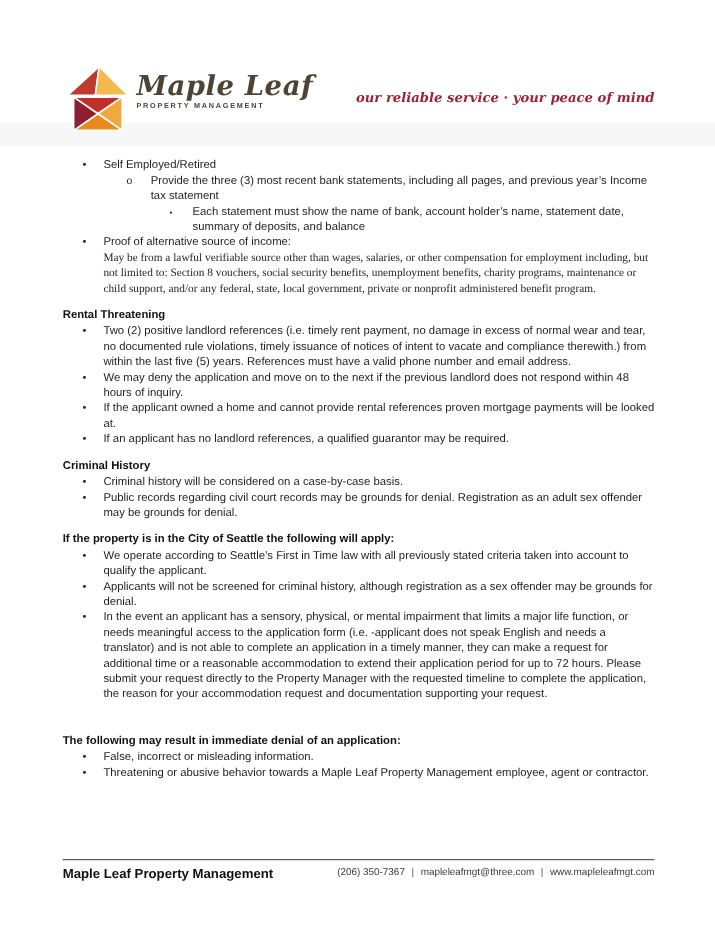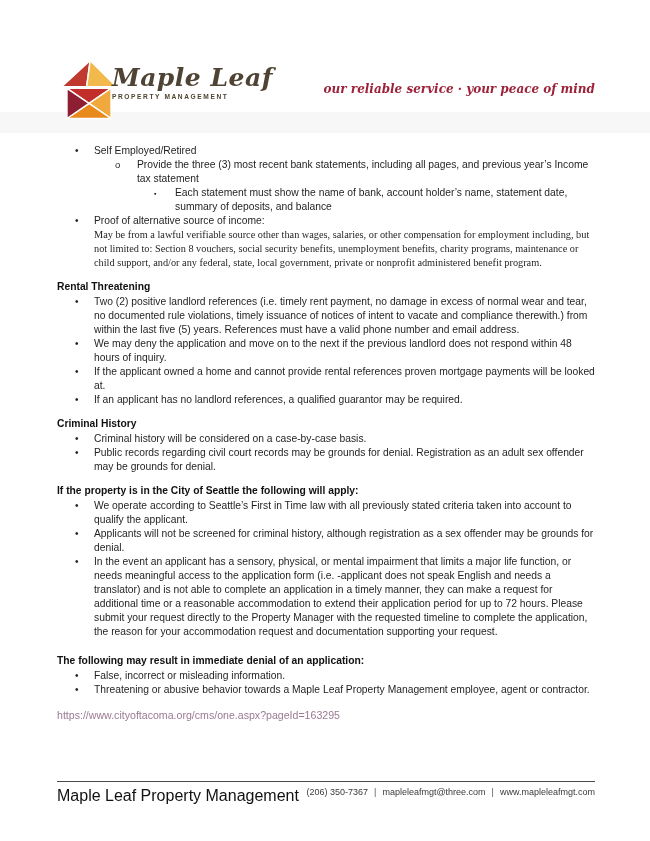--- a/index.html
+++ b/index.html
@@ -14,21 +14,21 @@
   .page{position:absolute;inset:0;background:#ffffff;}
 
   
   .letterhead{position:absolute;top:0;left:0;right:0;height:140px;}
   .header-band{
     position:absolute;top:112px;left:0;right:0;height:21px;
     background:#f7f7f8;
   }
   .logo-wrap{position:absolute;top:58px;left:60px;width:58px;height:63px;}
   .logo-wrap svg{width:100%;height:100%;display:block;}
-  .brand{position:absolute;top:64px;left:112px;width:140px;}
+  .brand{position:absolute;top:64px;left:124px;width:140px;}
   .brand-name{
     font-family:"DejaVu Serif", serif;
     font-style:italic;font-weight:bold;
     font-size:25px;line-height:28px;
     color:#4f4434;letter-spacing:.5px;white-space:nowrap;
   }
   .brand-sub{
     font-size:6.6px;letter-spacing:1.6px;font-weight:bold;
     color:#4f4434;margin-top:1px;white-space:nowrap;
   }
@@ -47,35 +47,35 @@
   .li{position:relative;margin:0;}
   .li .marker{position:absolute;top:0;}
   .lvl1{padding-left:37px;}
   .lvl1 .marker{left:18px;font-size:10px;}
   .lvl2{padding-left:80px;}
   .lvl2 .marker{left:58px;font-size:9.5px;}
   .lvl3{padding-left:118px;}
   .lvl3 .marker{left:97px;font-size:7px;top:1px;}
   .continuation{padding-left:37px;font-family:Liberation Serif, serif;}
   .section{margin-top:10px;}
-  #sections > .section:last-child{margin-top:15px;}
+  #sections > .section:last-child{margin-top:28px;}
   .section-heading{font-weight:bold;color:#111;margin:0 0 1px 0;}
   .doc-link{
     display:inline-block;margin-top:11px;
     color:#9a7a92;text-decoration:none;font-size:10.6px;
   }
 
   
   .footer{
     position:absolute;left:57px;right:55px;top:781px;
     border-top:1.5px solid #4a4a4a;
     padding-top:5px;
     display:flex;justify-content:space-between;align-items:flex-start;
   }
-  .footer-company{font-weight:normal;font-size:16px;color:#111;}
+  .footer-company{font-weight:bold;font-size:12px;color:#111;}
   .footer-contact{font-size:9px;color:#3a3a3a;white-space:nowrap;}
   .footer-contact .sep{margin:0 6px;color:#555;}
 </style>
 </head>
 <body>
 
 <div class="page">
 
   <header class="letterhead">
     <div class="header-band"></div>
@@ -135,21 +135,20 @@
           </div>
         </section>
         <section class="section">
           <div class="section-heading">The following may result in immediate denial of an application:</div>
           <div>
             <div class="li lvl1"><span class="marker">•</span><span>False, incorrect or misleading information.</span></div>
             <div class="li lvl1"><span class="marker">•</span><span>Threatening or abusive behavior towards a Maple Leaf Property Management employee, agent or contractor.</span></div>
           </div>
         </section>
       </div>
-    <a href="#" class="doc-link">https://www.cityoftacoma.org/cms/one.aspx?pageId=163295</a>
   </main>
 
   <footer class="footer">
     <div class="footer-company">Maple Leaf Property Management</div>
     <div class="footer-contact">
       <span>(206) 350-7367</span><span class="sep">|</span><span>mapleleafmgt@three.com</span><span class="sep">|</span><span>www.mapleleafmgt.com</span>
     </div>
   </footer>
 
 </div>

